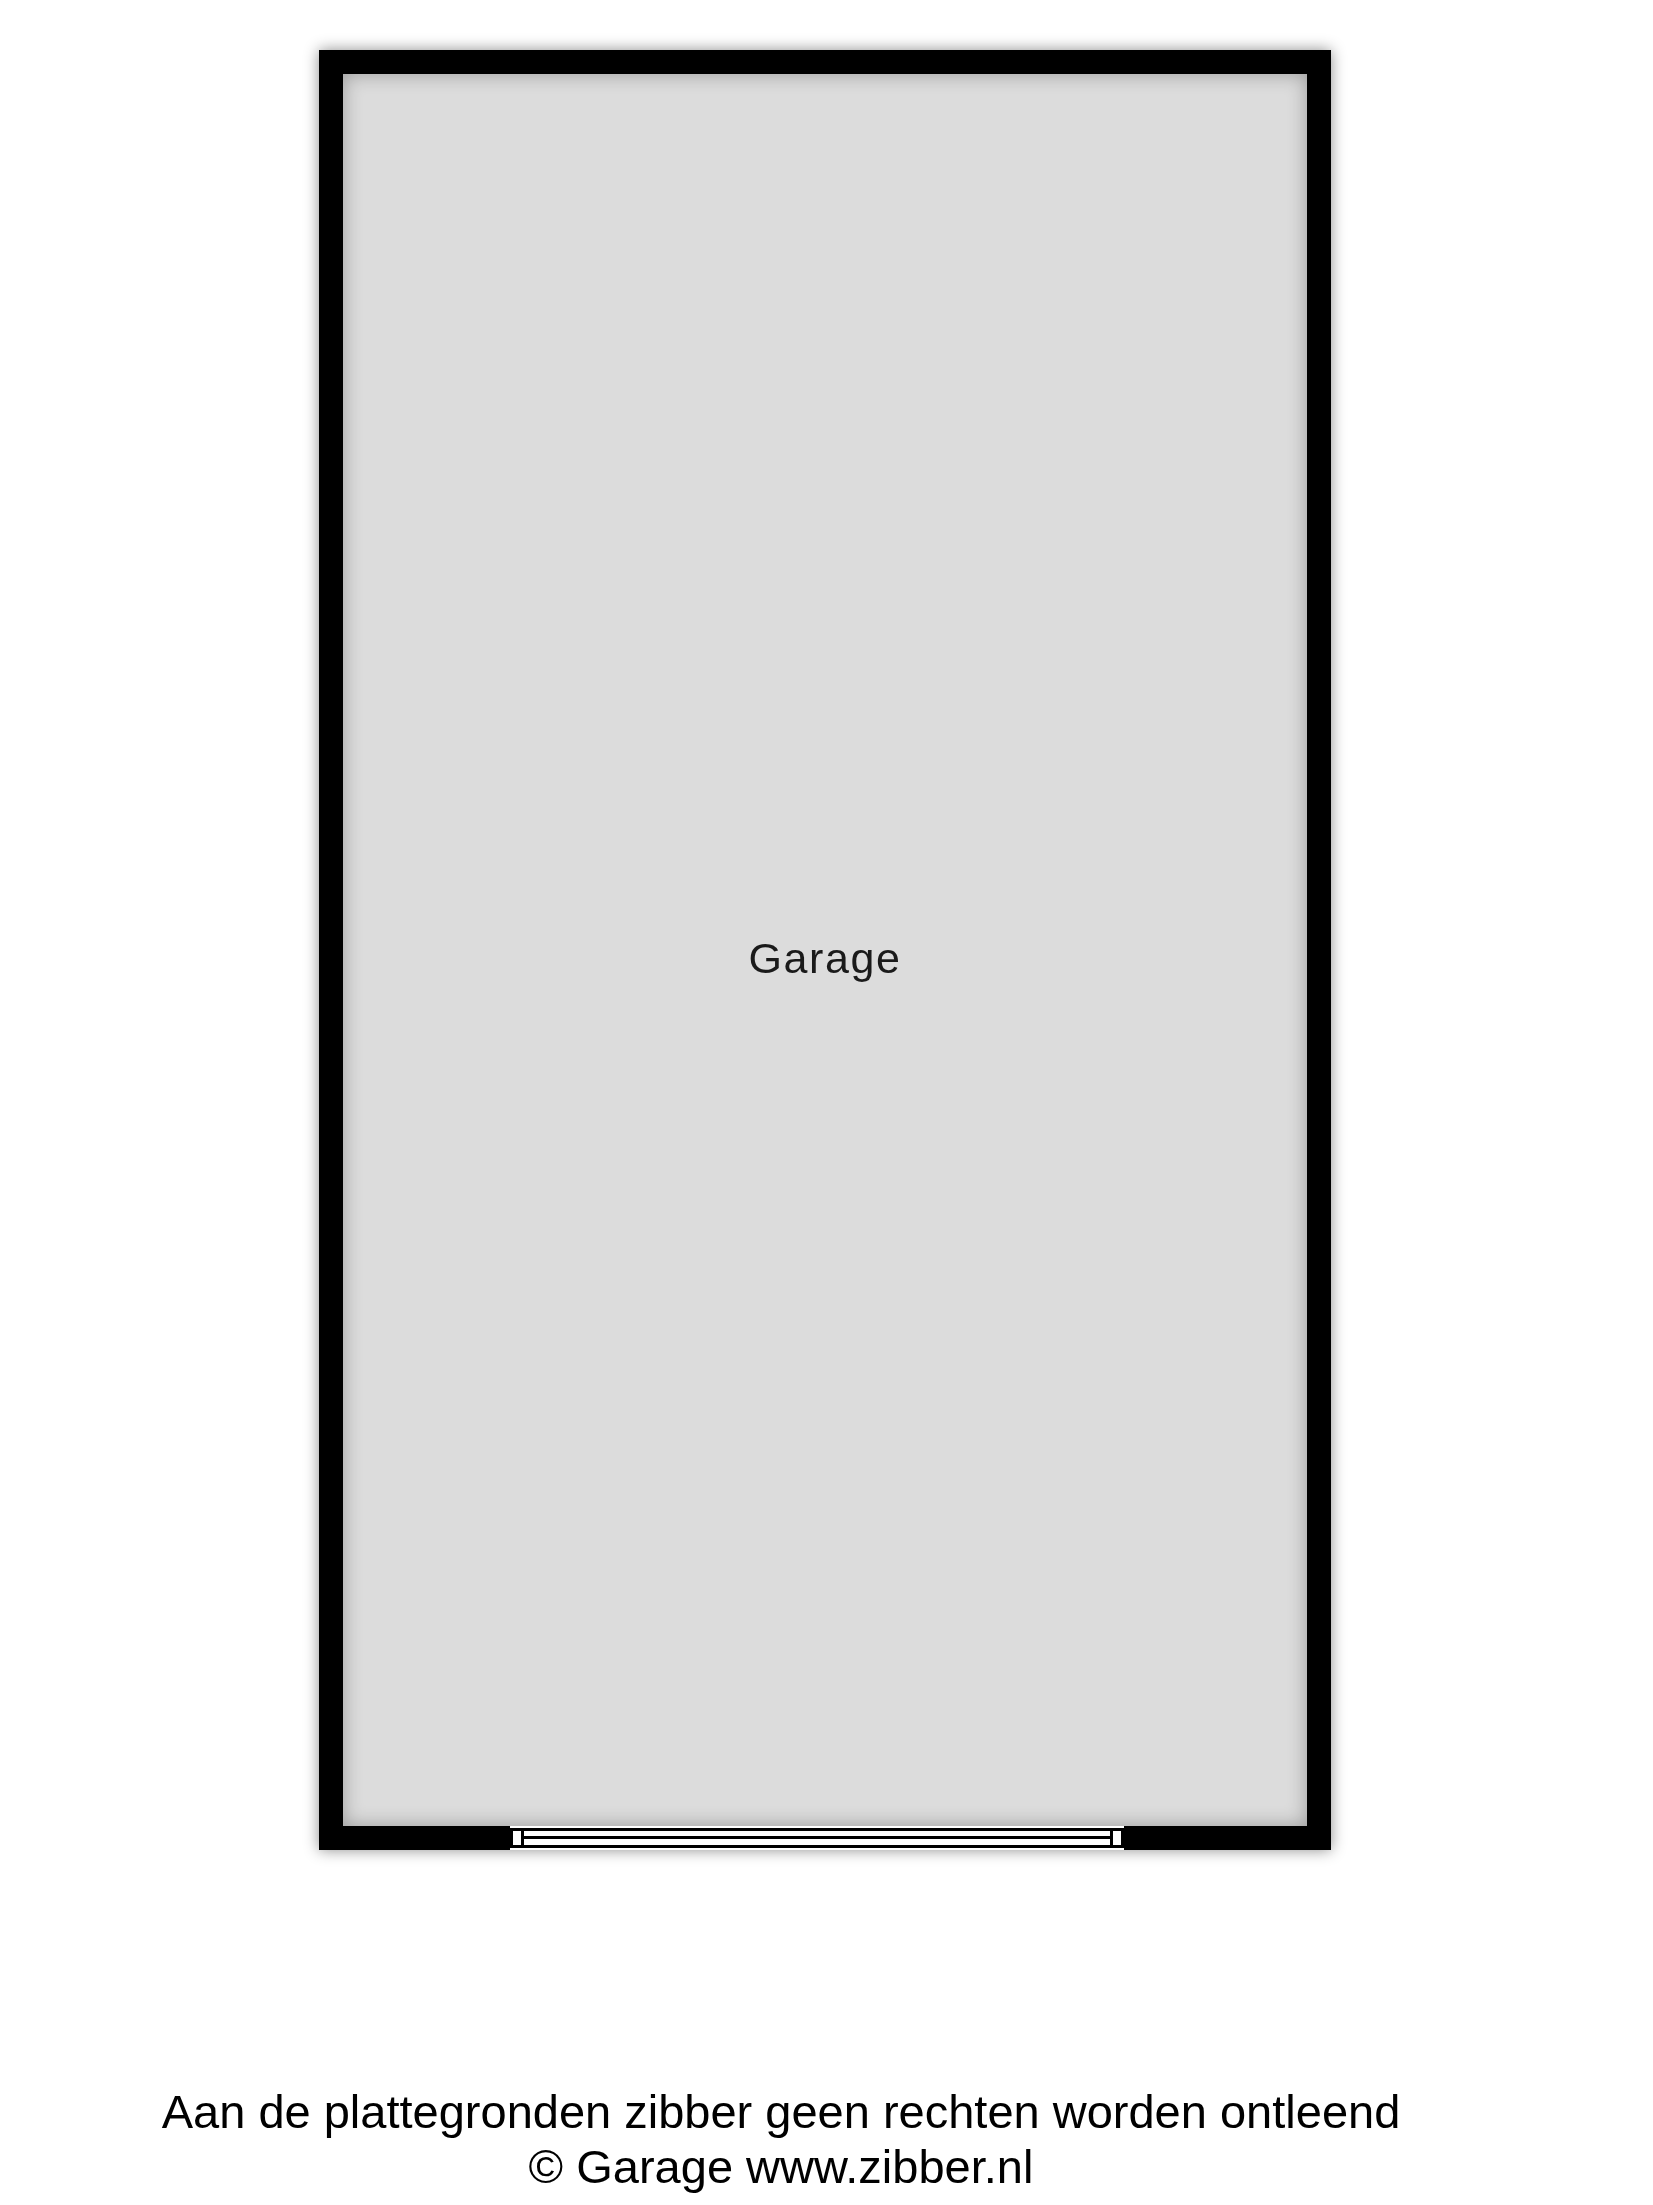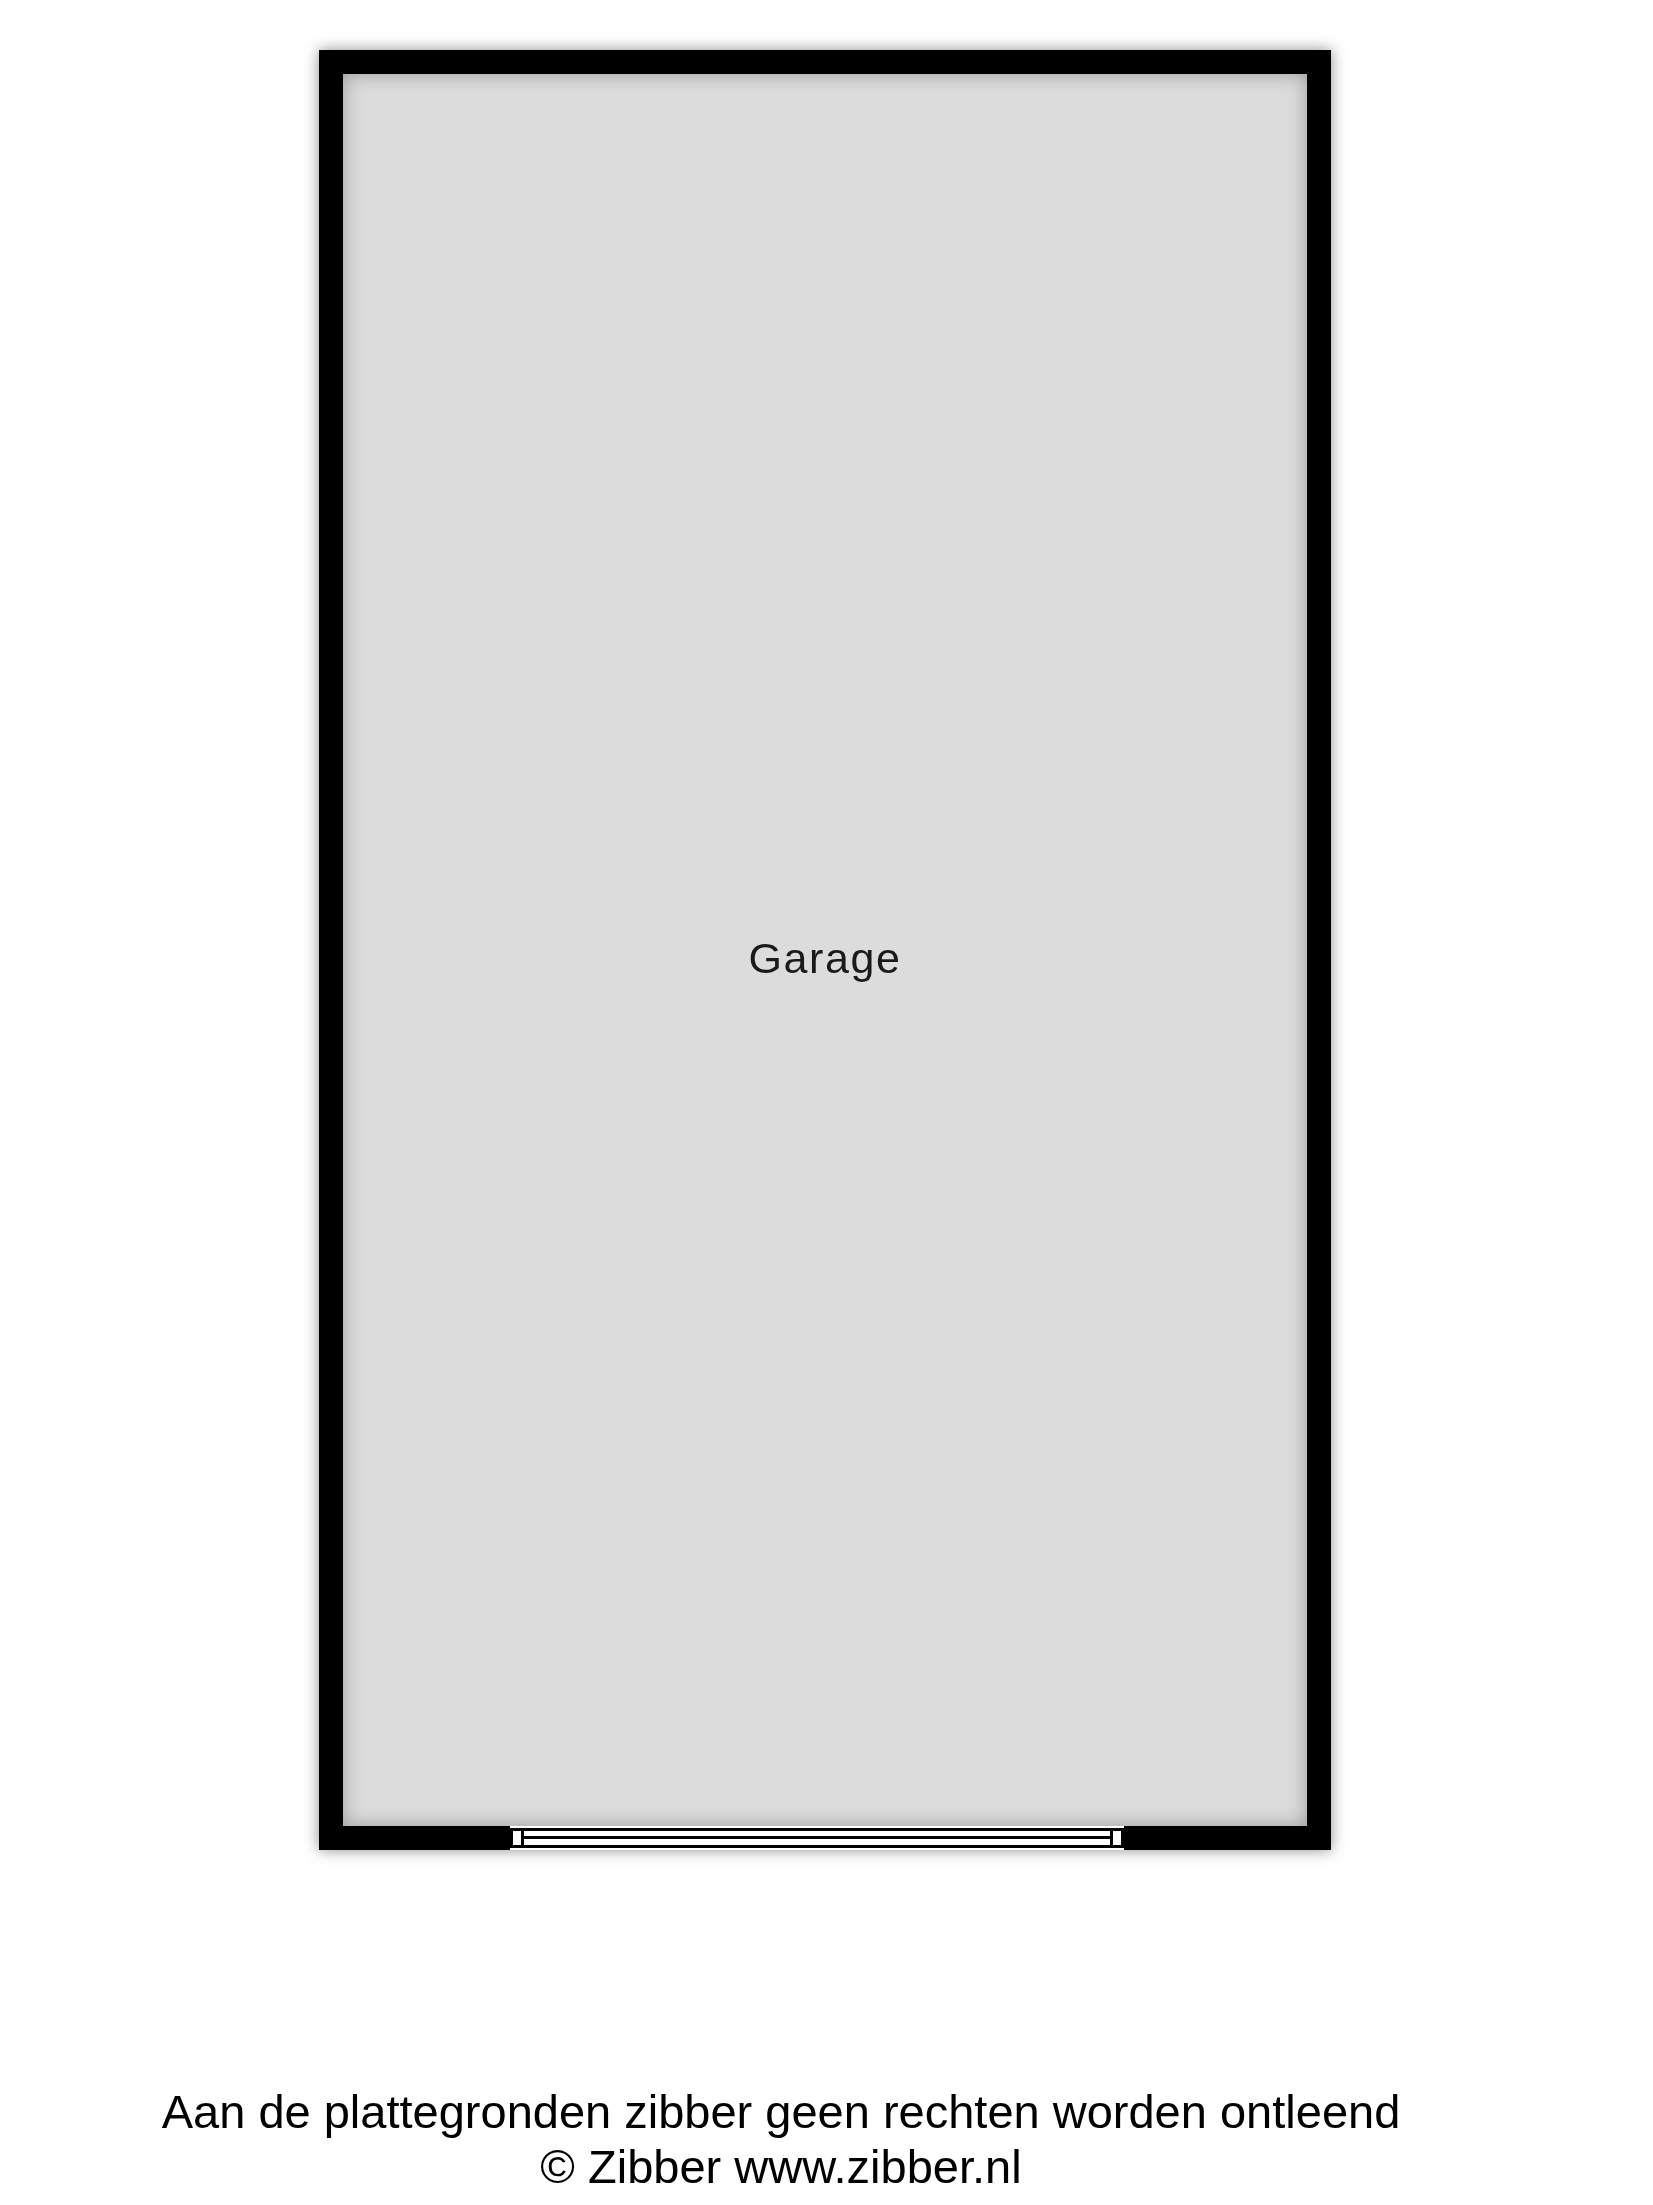--- a/index.html
+++ b/index.html
@@ -118,17 +118,17 @@
         <div class="door-divider left"></div>
         <div class="door-divider right"></div>
         <div class="door-midline"></div>
       </div>
     </div>
 
   </div>
 
   <div class="footer">
     <div>Aan de plattegronden zibber geen rechten worden ontleend</div>
-    <div>© Zibber www.zibber.nl</div>
+    <div>© Garage www.zibber.nl</div>
   </div>
 
 </div>
 
 
 </body></html>

